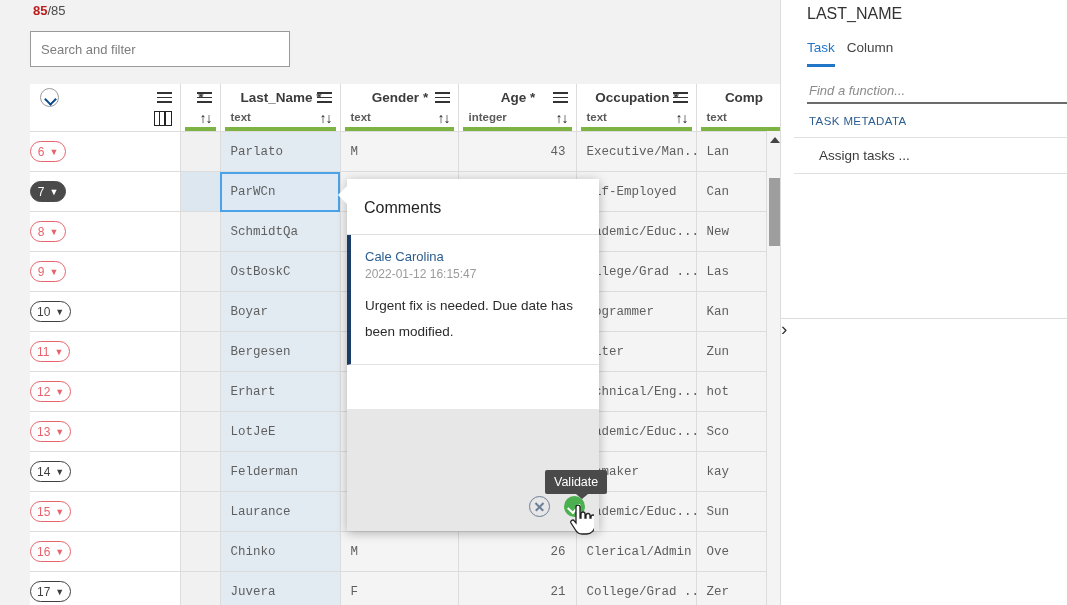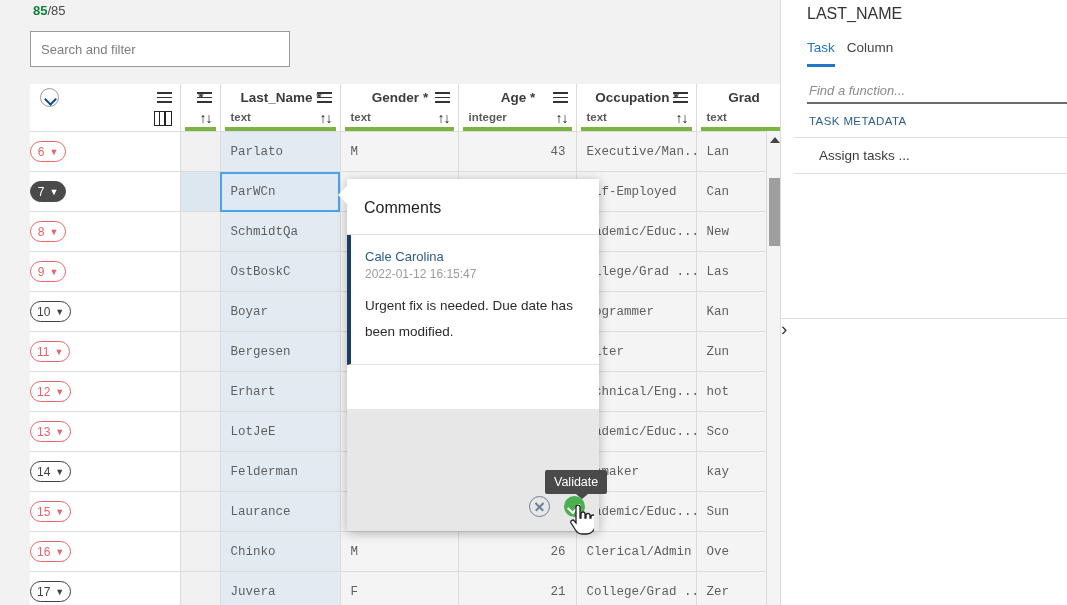--- a/index.html
+++ b/index.html
@@ -17,21 +17,21 @@
   
   #main-area {
     position:absolute; left:0; top:0; width:780px; height:605px;
     background:#f2f2f2;
   }
 
   #record-count {
     position:absolute; left:33px; top:3px;
     font-size:13px; color:#4a4a4a;
   }
-  #record-count b { color:#15803d; font-weight:bold; }
+  #record-count b { color:#b91c1c; font-weight:bold; }
 
   #search-filter {
     position:absolute; left:30px; top:31px;
     width:260px; height:36px;
     background:#fff; border:1px solid #9a9a9a;
     font-family:"Liberation Sans", sans-serif;
     font-size:13px; color:#333;
     padding:0 10px;
     outline:none;
   }
@@ -400,21 +400,21 @@
                   <i></i>
                   <i></i>
                   <i></i>
                 </div>
               <div class="hdr-sort">↑↓</div>
               <div class="quality-bar"></div>
             </div>
           </th>
           <th>
             <div class="hdr-inner">
-              <span class="hdr-name">Grad</span>
+              <span class="hdr-name">Comp</span>
               <span class="hdr-type">text</span>
               <div class="quality-bar"></div>
             </div>
           </th>
         </tr>
       </thead>
       <tbody id="grid-body">
           <tr>
             <td class="c-index"><div class="rowbadge red">
                 <span>6</span>

